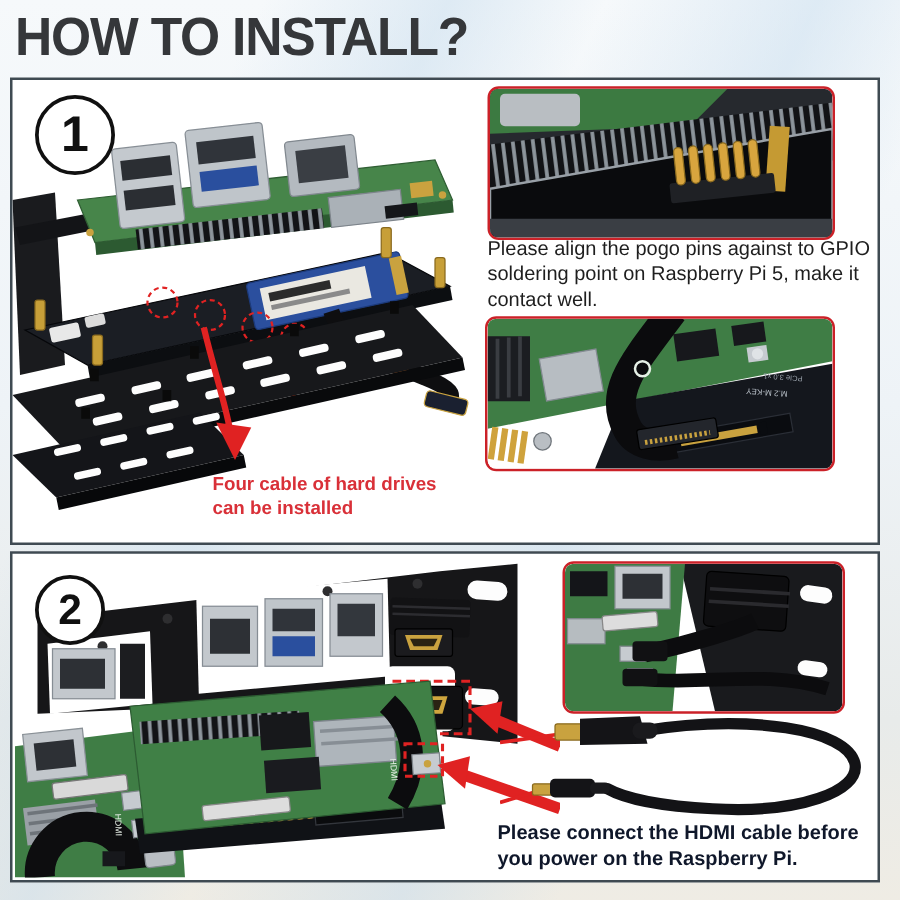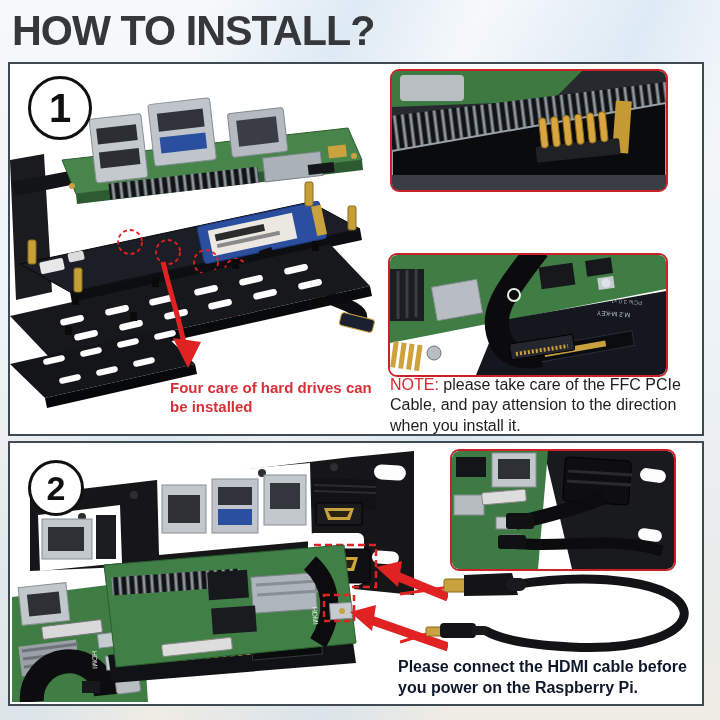--- a/index.html
+++ b/index.html
@@ -176,21 +176,21 @@
       <rect x="55" y="262" width="7" height="9" fill="#0a0a0a"></rect>
       <rect x="120" y="248" width="7" height="9" fill="#0a0a0a"></rect>
     </g>
 
     <g>
       <path d="M153,198 C162,235 170,258 174,280" stroke="#e02222" stroke-width="5" fill="none"></path>
       <polygon points="163,274 191,278 178,304" fill="#e02222"></polygon>
     </g>
   </svg>
 
-  <div class="cap cap-red" style="left:160px;top:314px;width:205px">Four care of hard drives can be installed</div>
+  <div class="cap cap-red" style="left:160px;top:314px;width:205px">Four cable of hard drives can be installed</div>
 
   <div class="photo" style="left:380px;top:5px;width:274px;height:119px">
     <svg width="274" height="119" viewBox="0 0 274 119">
       <defs>
         <pattern id="c4" width="8" height="18" patternUnits="userSpaceOnUse">
           <rect width="8" height="18" fill="#121316"></rect>
             <rect x="2.5" width="3" height="18" fill="#8d959c"></rect>
         </pattern>
       </defs>
       <rect width="274" height="119" fill="#26292e"></rect>
@@ -207,20 +207,21 @@
         <rect x="148" y="44" width="7" height="30" rx="3.5" fill="#d8a53e" stroke="#8a6a1e"></rect>
         <rect x="160" y="44" width="7" height="30" rx="3.5" fill="#d8a53e" stroke="#8a6a1e"></rect>
         <rect x="172" y="44" width="7" height="30" rx="3.5" fill="#d8a53e" stroke="#8a6a1e"></rect>
         <rect x="184" y="44" width="7" height="30" rx="3.5" fill="#d8a53e" stroke="#8a6a1e"></rect>
         <rect x="196" y="44" width="7" height="30" rx="3.5" fill="#d8a53e" stroke="#8a6a1e"></rect>
         <rect x="208" y="44" width="7" height="30" rx="3.5" fill="#d8a53e" stroke="#8a6a1e"></rect>
       </g>
     </svg>
   </div>
 
+  <div class="cap cap-black" style="left:380px;top:126px;width:310px">Please align the pogo pins against to GPIO soldering point on Raspberry Pi 5, make it contact well.</div>
 
   <div class="photo" style="left:378px;top:189px;width:276px;height:120px">
     <svg width="276" height="120" viewBox="0 0 276 120">
       <rect width="276" height="120" fill="#ffffff"></rect>
       <polygon points="0,0 276,0 276,34 0,88" fill="#3f7d45"></polygon>
       <rect x="0" y="14" width="34" height="52" fill="#1b1d21"></rect>
       <line x1="8" y1="16" x2="8" y2="64" stroke="#3a3d42" stroke-width="3"></line>
       <line x1="17" y1="15" x2="17" y2="63" stroke="#3a3d42" stroke-width="3"></line>
       <line x1="26" y1="14" x2="26" y2="62" stroke="#3a3d42" stroke-width="3"></line>
       <rect x="44" y="28" width="46" height="34" fill="#b7bdc2" stroke="#848b92" transform="rotate(-10 67 45)"></rect>
@@ -245,23 +246,20 @@
       <circle cx="44" cy="98" r="7" fill="#b9bec3" stroke="#70767c"></circle>
       <g>
         <path d="M148,-6 C118,34 96,58 112,88 C118,100 134,104 150,100" stroke="#0b0b0d" stroke-width="24" fill="none"></path>
         <rect x="120" y="84" width="64" height="16" rx="2" fill="#23262c" stroke="#000" transform="rotate(-9 152 92)"></rect>
         <line x1="126" y1="99" x2="178" y2="91" stroke="#c9a23f" stroke-width="4" stroke-dasharray="2,2"></line>
         <circle cx="124" cy="40" r="6" fill="none" stroke="#e6f0e6" stroke-width="2"></circle>
       </g>
     </svg>
   </div>
 
-  <div class="cap cap-black" style="left:380px;top:311px;width:312px">
-    <span class="note-label">NOTE:</span><span> please take care of the FFC PCIe Cable, and pay attension to the direction when you install it.</span>
-  </div>
 </div>
 
 <div class="panel" id="panel2">
 
   <div class="badge" id="badge2">
     <span>2</span>
   </div>
 
   <svg class="abs" style="left:2px;top:2px" width="436" height="257" viewBox="0 0 436 257">
     <defs>

